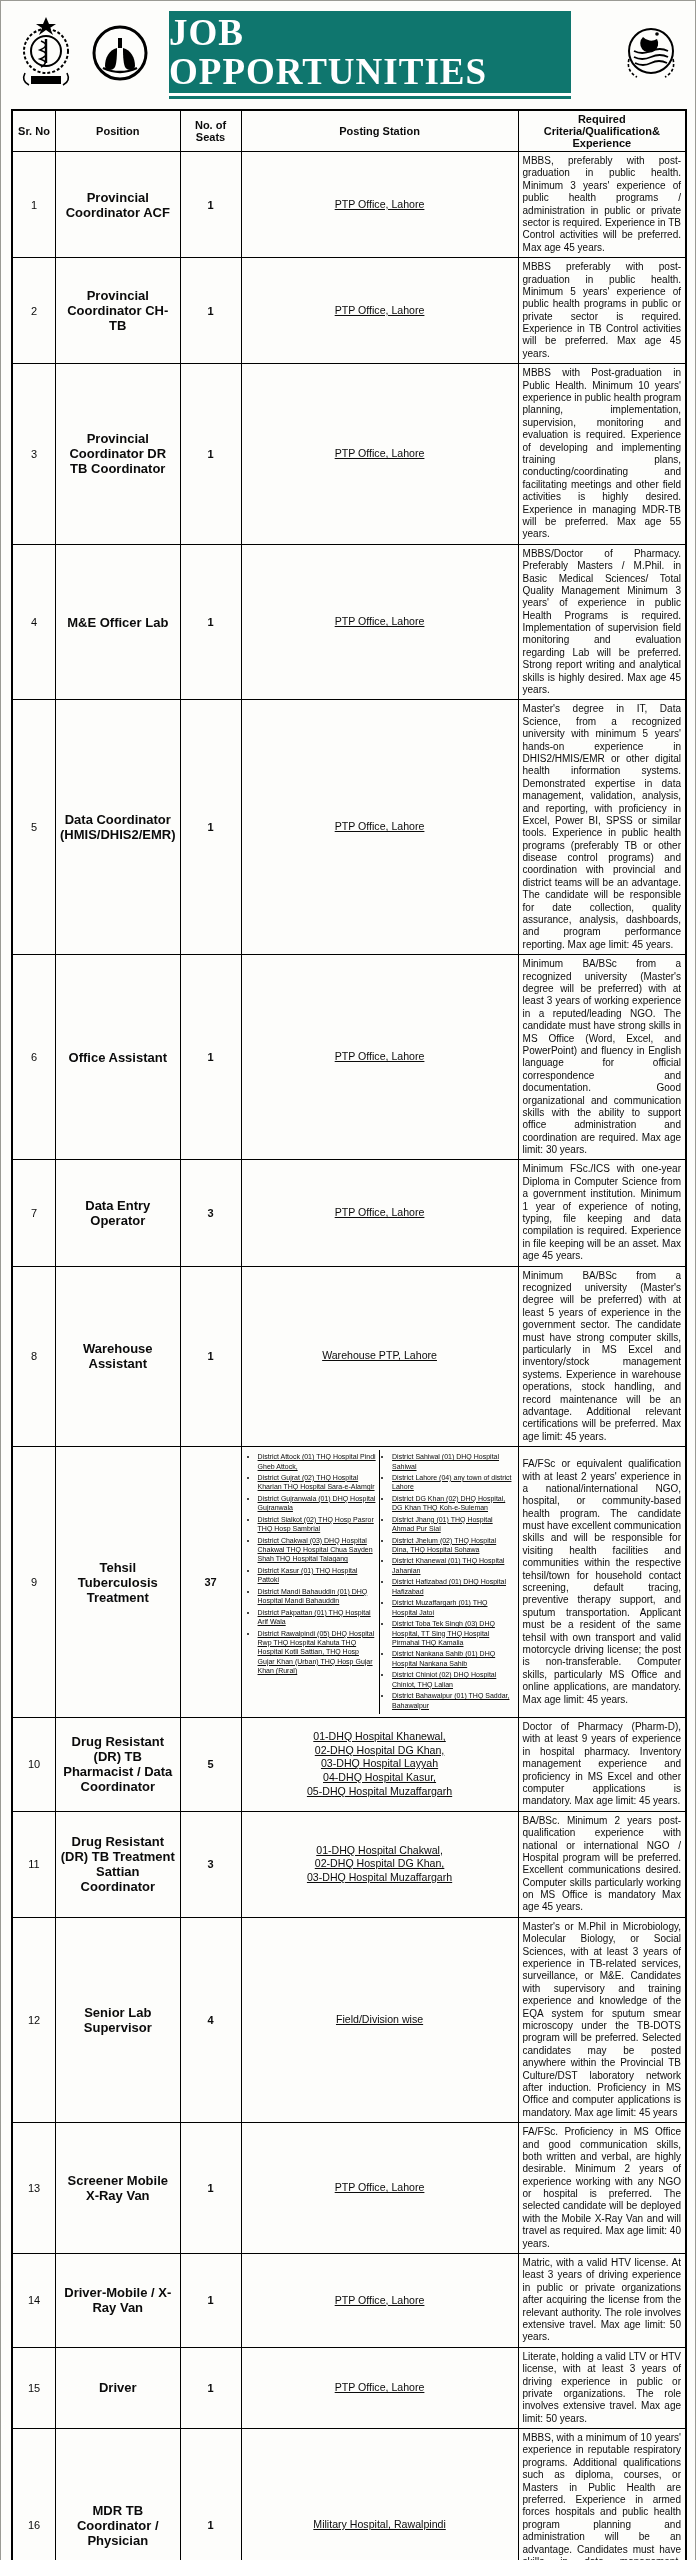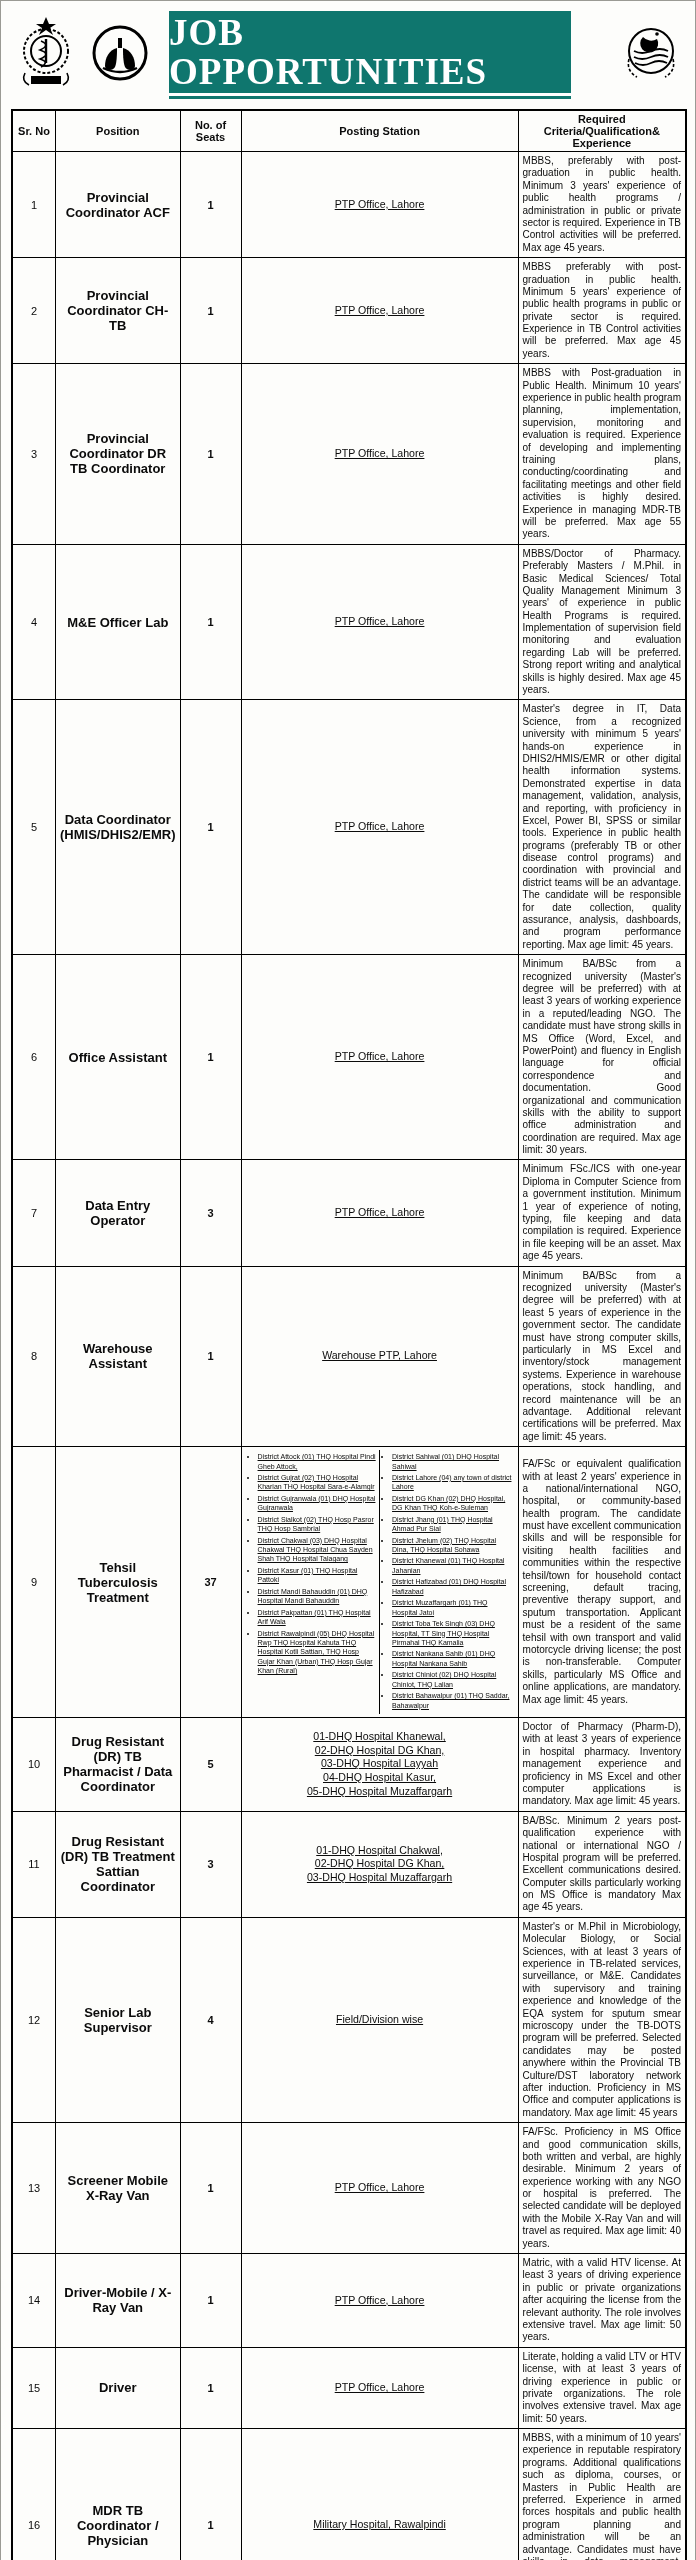--- a/index.html
+++ b/index.html
@@ -156,21 +156,21 @@
         </tr>
         <tr>
           <td class="c-sr">10</td>
           <td class="c-pos">Drug Resistant (DR) TB Pharmacist / Data Coordinator</td>
           <td class="c-seats">5</td>
           <td class="c-post">01-DHQ Hospital Khanewal,
 02-DHQ Hospital DG Khan,
 03-DHQ Hospital Layyah
 04-DHQ Hospital Kasur,
 05-DHQ Hospital Muzaffargarh</td>
-          <td class="c-crit">Doctor of Pharmacy (Pharm-D), with at least 3 years of experience in hospital pharmacy. Inventory management experience and proficiency in MS Excel and other computer applications is mandatory. Max age limit: 45 years.</td>
+          <td class="c-crit">Doctor of Pharmacy (Pharm-D), with at least 9 years of experience in hospital pharmacy. Inventory management experience and proficiency in MS Excel and other computer applications is mandatory. Max age limit: 45 years.</td>
         </tr>
         <tr>
           <td class="c-sr">11</td>
           <td class="c-pos">Drug Resistant (DR) TB Treatment Sattian Coordinator</td>
           <td class="c-seats">3</td>
           <td class="c-post">01-DHQ Hospital Chakwal,
 02-DHQ Hospital DG Khan,
 03-DHQ Hospital Muzaffargarh</td>
           <td class="c-crit">BA/BSc. Minimum 2 years post-qualification experience with national or international NGO / Hospital program will be preferred. Excellent communications desired. Computer skills particularly working on MS Office is mandatory Max age 45 years.</td>
         </tr>

